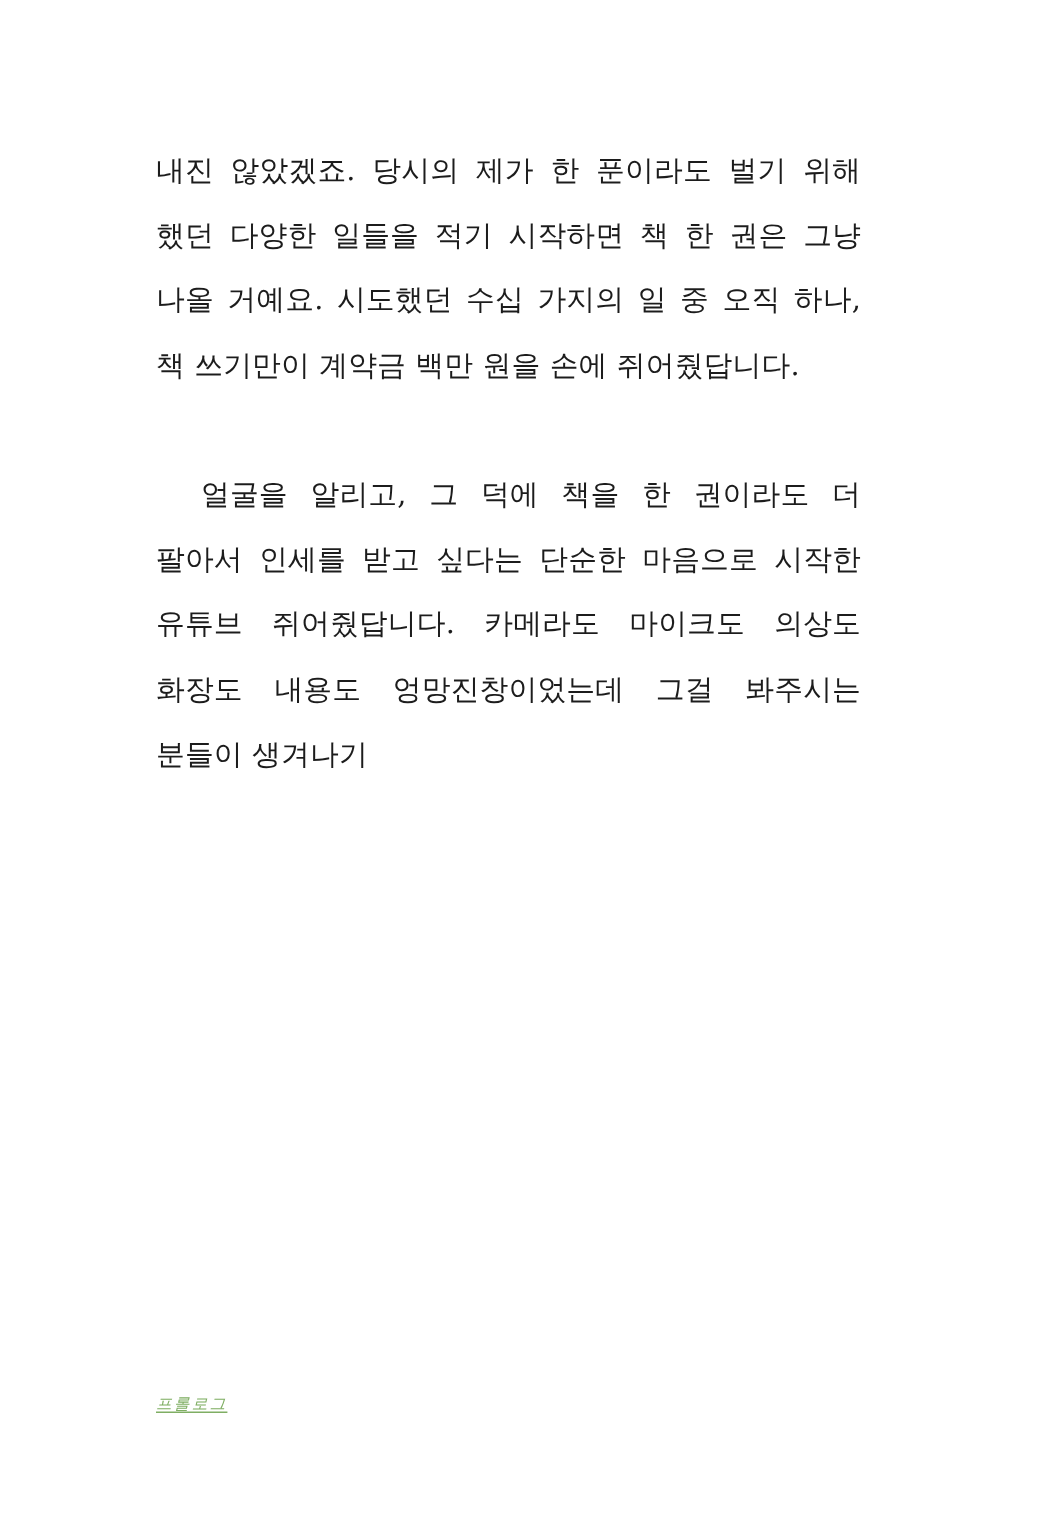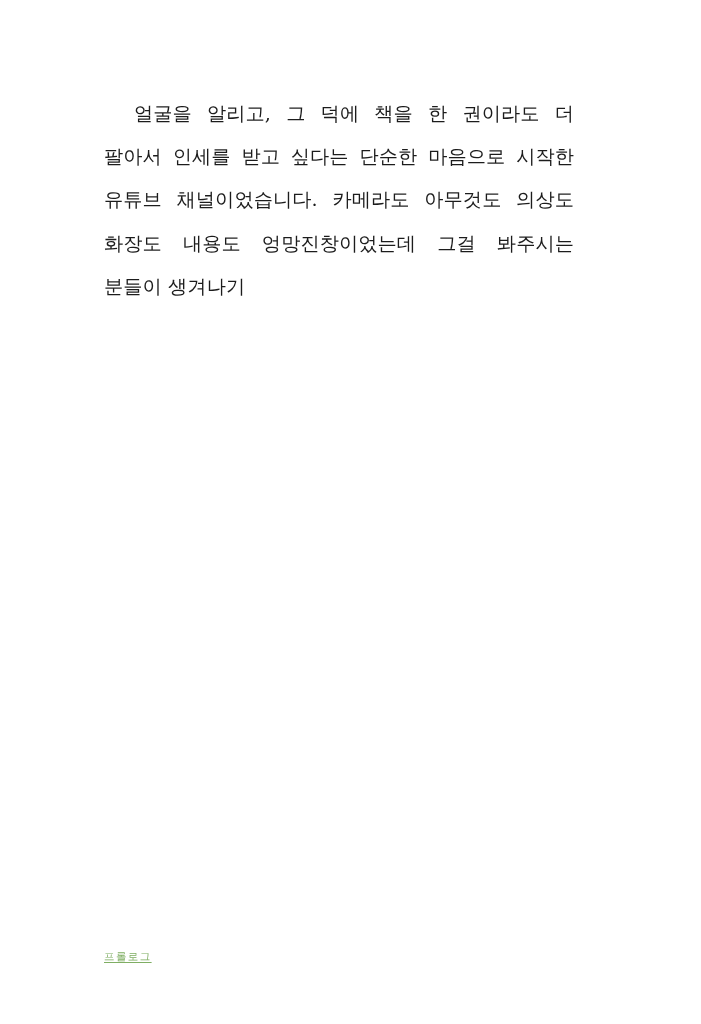--- a/index.html
+++ b/index.html
@@ -47,39 +47,41 @@
     text-indent: 0;
   }
 
   .para + .para {
     margin-top: 43.2px;
   }
 
   .footer-note {
     position: absolute;
     left: 104px;
-    top: 949px;
+    top: 929px;
     font-size: 10.5px;
     line-height: 14px;
     letter-spacing: 1.4px;
     color: #7fae63;
     text-decoration: underline;
     text-decoration-color: #7fae63;
     text-underline-offset: 2px;
     text-decoration-thickness: 1px;
     font-family: "DejaVu Sans", "Liberation Sans", sans-serif;
     white-space: nowrap;
+    font-style: italic;
   }
 </style>
 </head>
 <body>
 
 <div class="page">
 
   <div class="text-column">
+    <p class="para first">내진 않았겠죠. 당시의 제가 한 푼이라도 벌기 위해 했던 다양한 일들을 적기 시작하면 책 한 권은 그냥 나올 거예요. 시도했던 수십 가지의 일 중 오직 하나, 책 쓰기만이 계약금 백만 원을 손에 쥐어줬답니다.</p>
 
 
-    <p class="para">얼굴을 알리고, 그 덕에 책을 한 권이라도 더 팔아서 인세를 받고 싶다는 단순한 마음으로 시작한 유튜브 채널이었습니다. 카메라도 아무것도 의상도 화장도 내용도 엉망진창이었는데 그걸 봐주시는 분들이 생겨나기</p>
+    <p class="para">얼굴을 알리고, 그 덕에 책을 한 권이라도 더 팔아서 인세를 받고 싶다는 단순한 마음으로 시작한 유튜브 쥐어줬답니다. 카메라도 마이크도 의상도 화장도 내용도 엉망진창이었는데 그걸 봐주시는 분들이 생겨나기</p>
   </div>
 
   <div class="footer-note">프롤로그</div>
 
 </div>
 
 </body></html>

